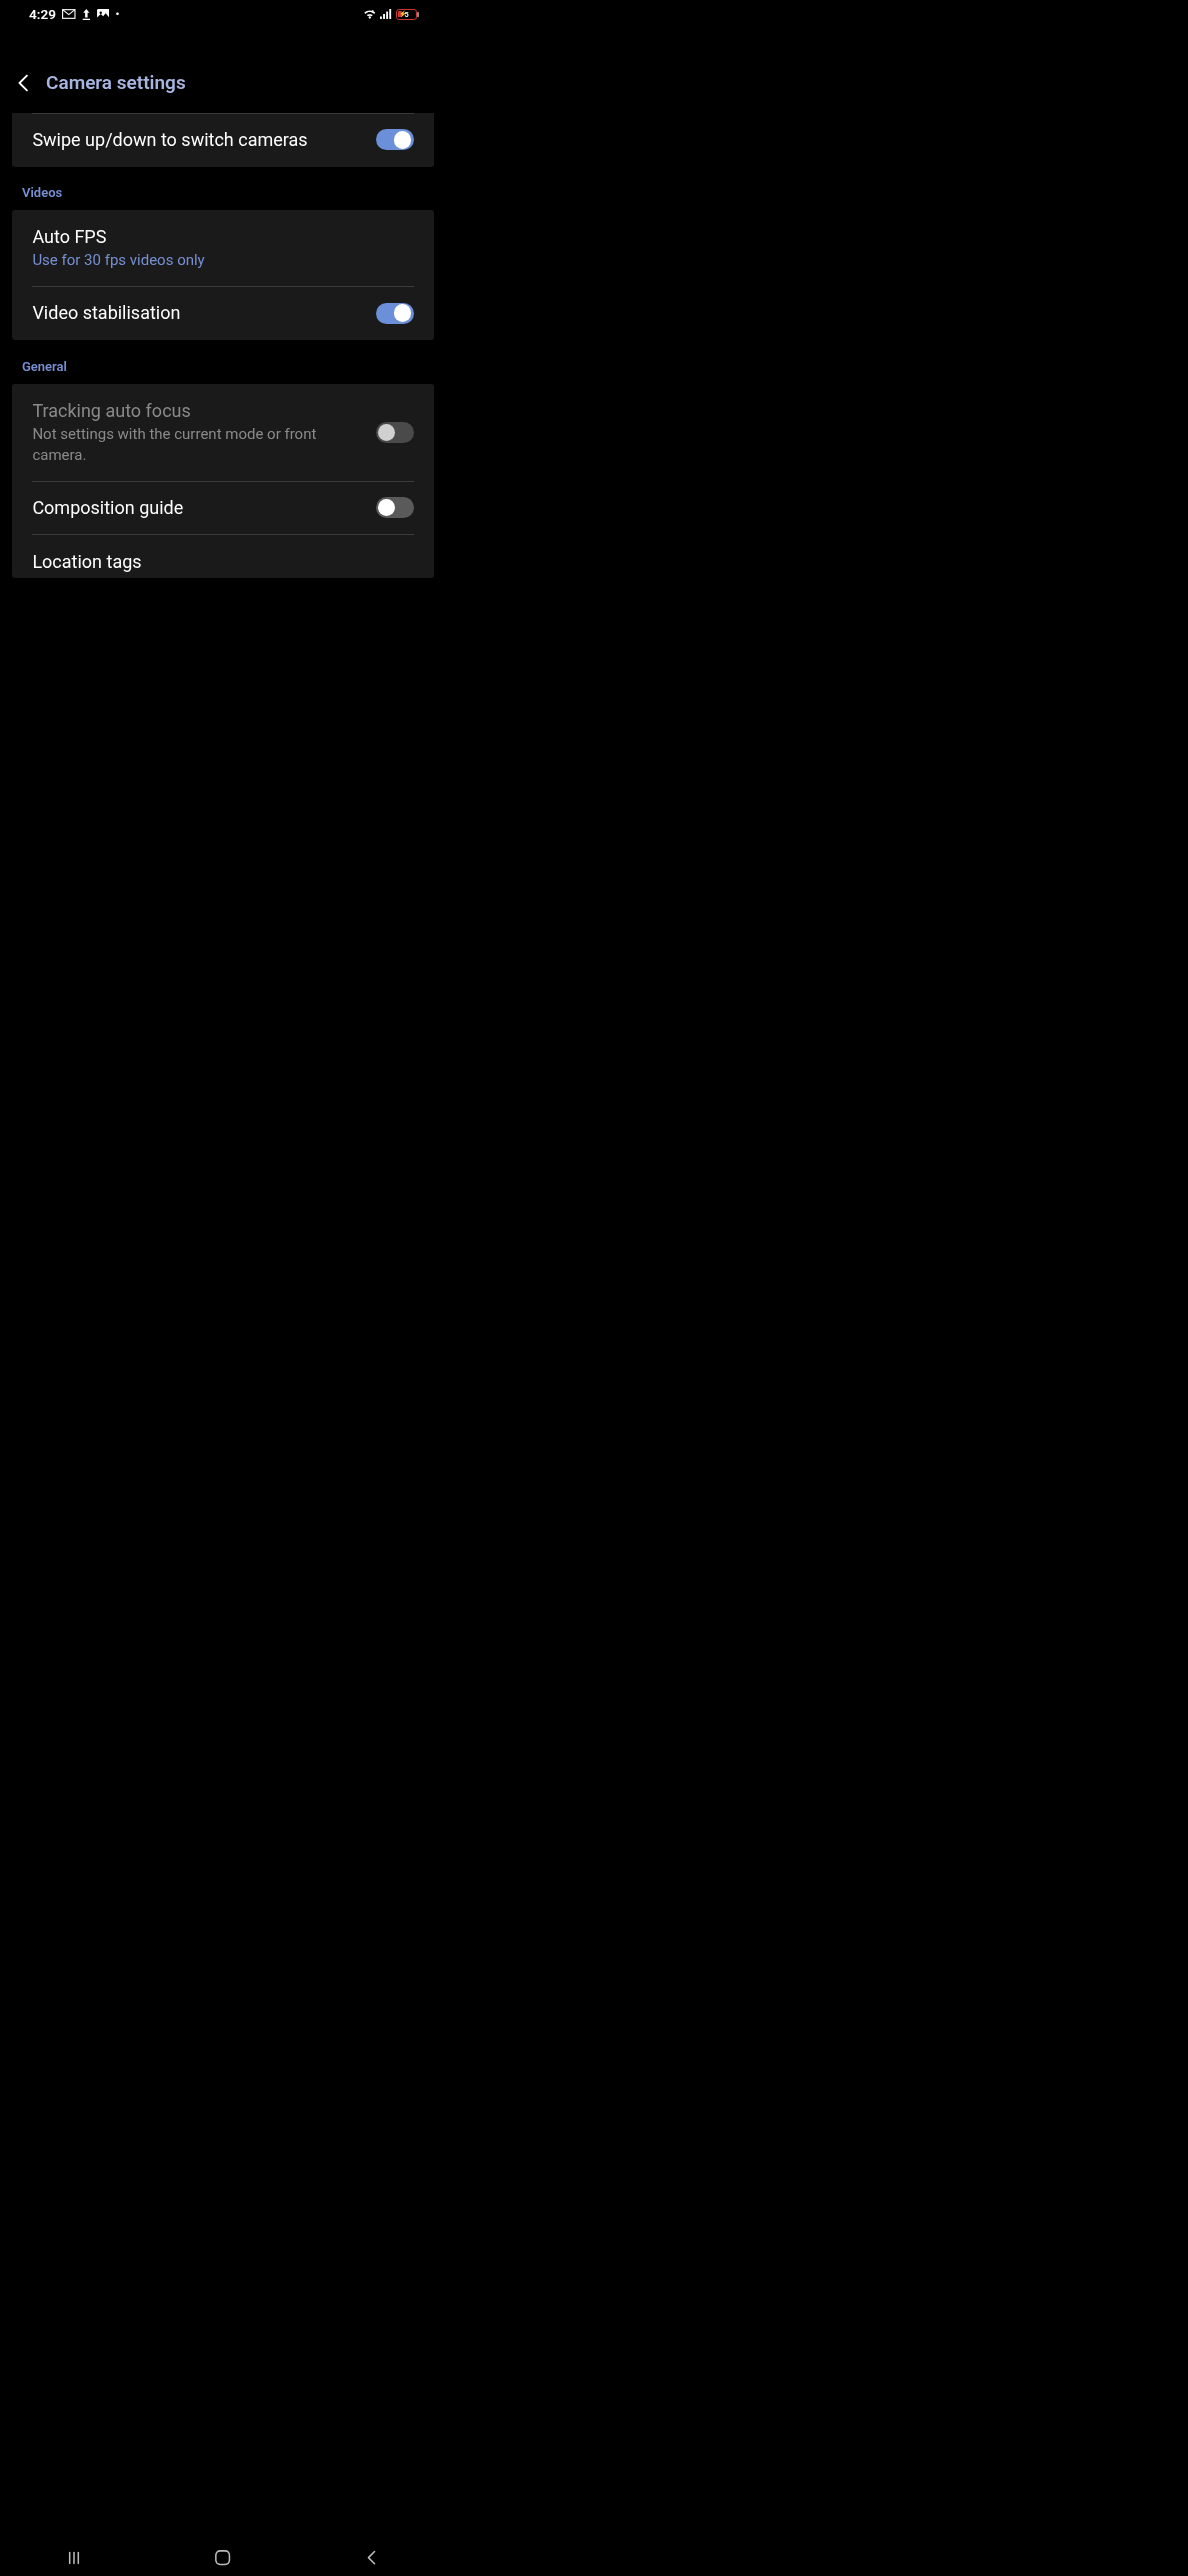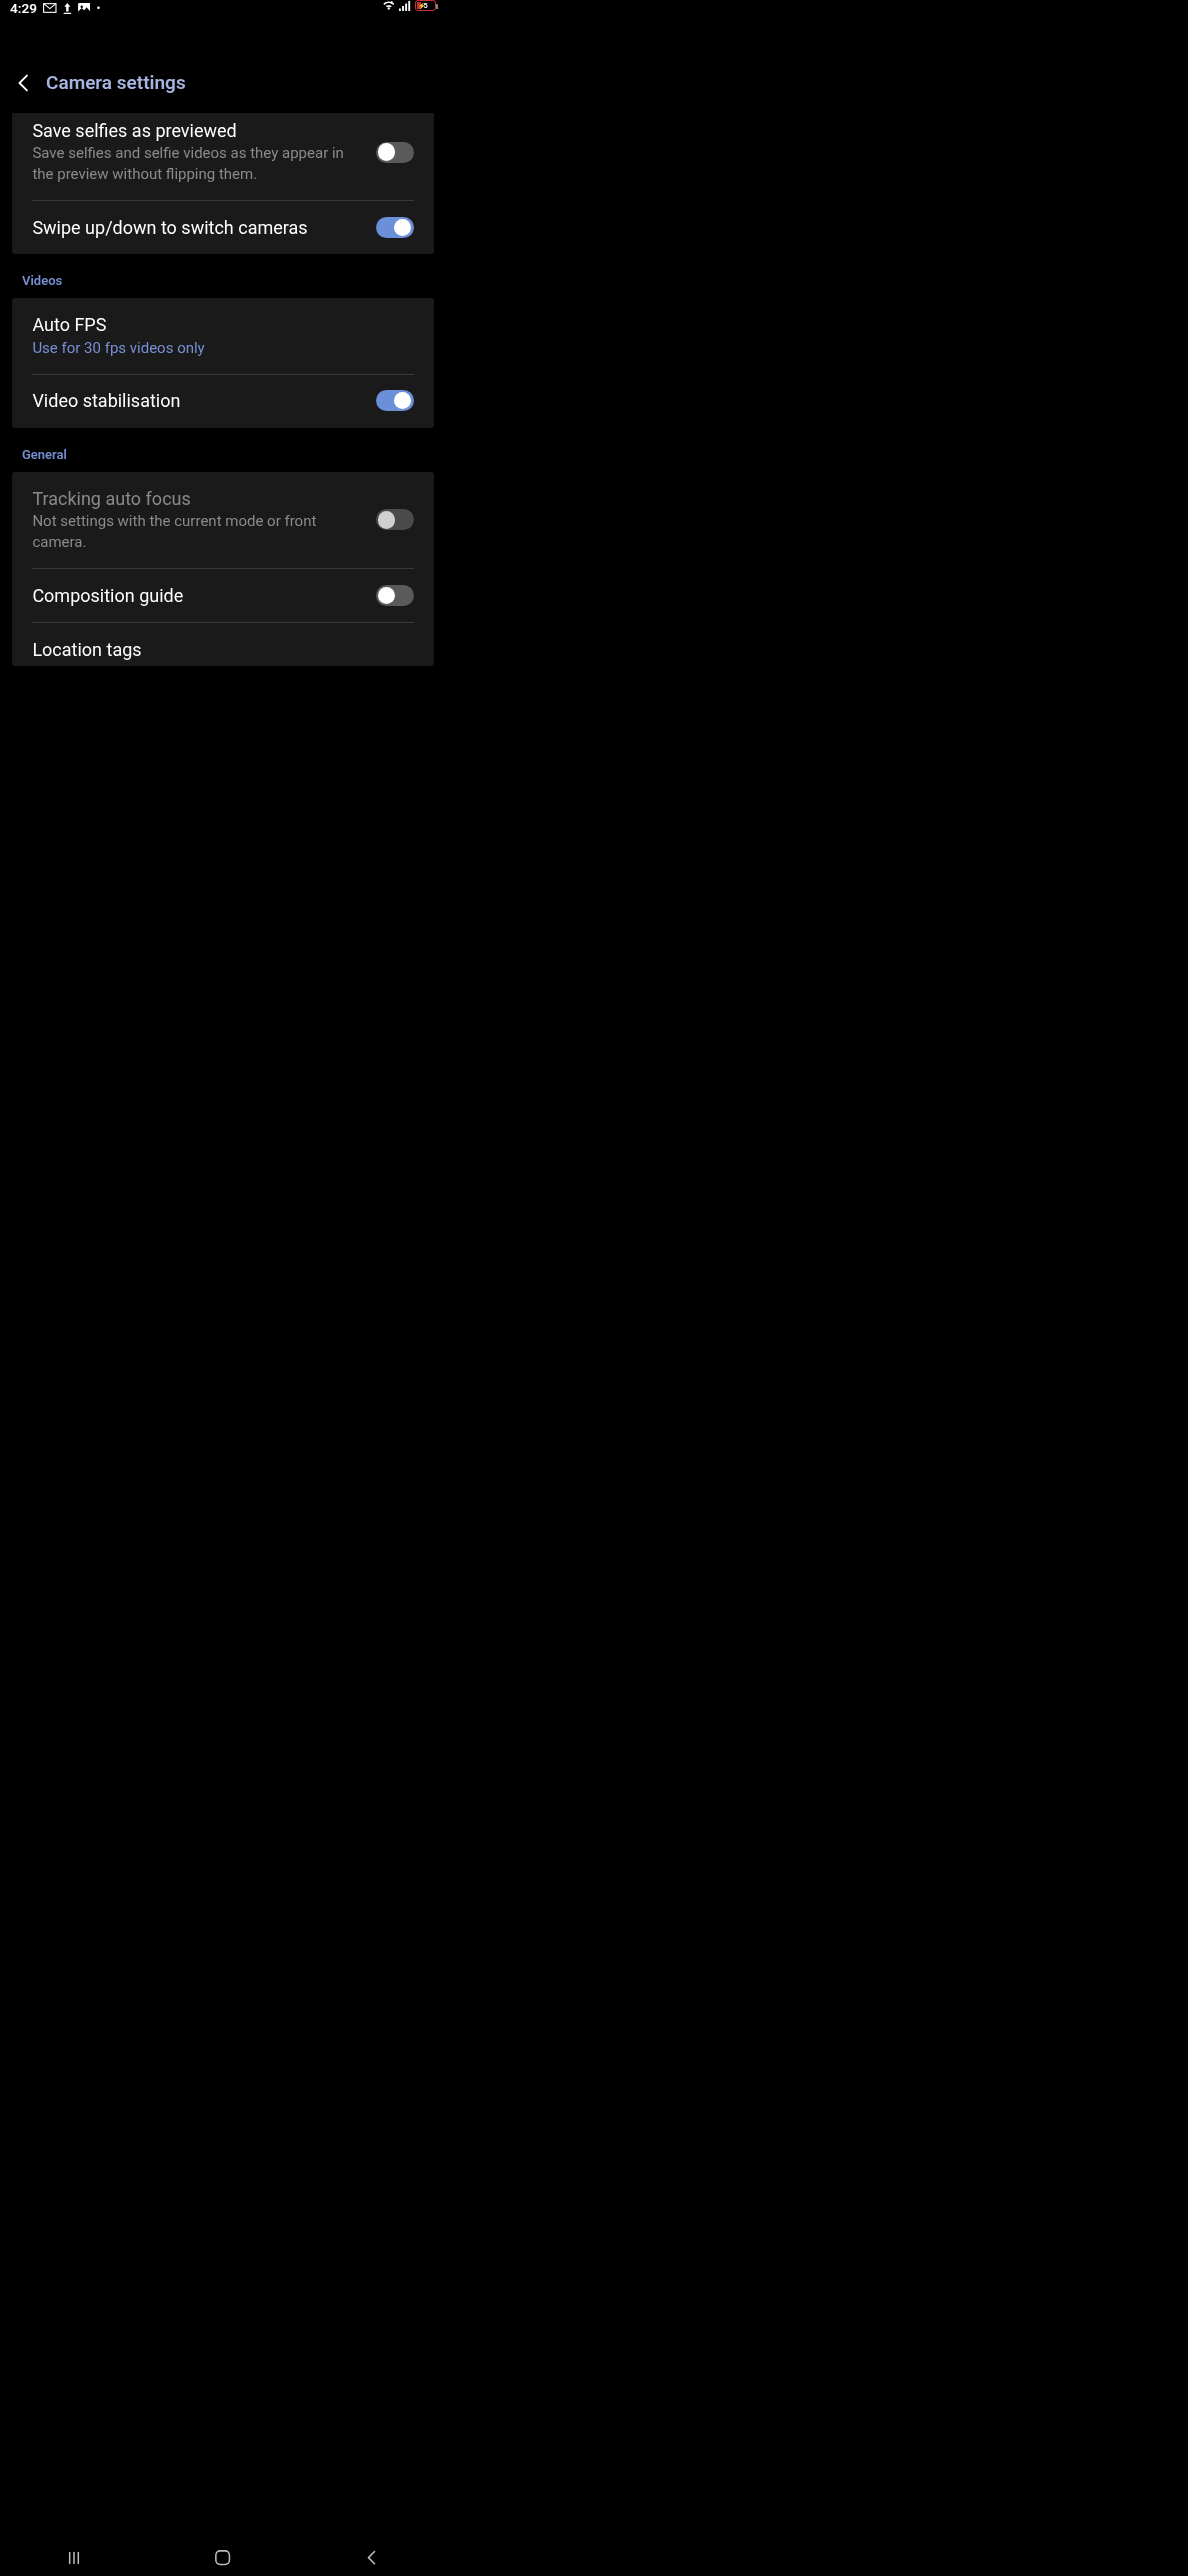--- a/index.html
+++ b/index.html
@@ -1,17 +1,17 @@
 <!DOCTYPE html>
 <html style="font-size:10px"><head>
   <meta charset="utf-8">
   <style>
     * { margin: 0; padding: 0; box-sizing: border-box; }
     body { background: #000; color: #fff; font-family: -apple-system, BlinkMacSystemFont, "Segoe UI", Roboto, sans-serif; width: 446px; }
-    .status-bar { height: 28px; display: flex; justify-content: space-between; align-items: flex-start; padding: 0 10px; font-size: 13.6px; font-weight: 600; }
+    .status-bar { height: 28px; display: flex; justify-content: space-between; align-items: center; padding: 0 29px; font-size: 13.6px; font-weight: 600; }
     .status-left { display: flex; align-items: center; gap: 6.2px; }
     .status-right { display: flex; align-items: center; gap: 3.7px; }
     .status-icon { display: inline-flex; align-items: center; justify-content: center; }
     .header { display: flex; align-items: center; gap: 15px; padding: 43px 15px 18.6px 15px; }
     .back-arrow { width: 16px; height: 16px; display: flex; align-items: center; justify-content: center; }
     .header-title { font-size: 19px; font-weight: 600; color: #a7b4e0; }
     .card { background: #1a1a1a; border-radius: 3px; margin: 0 12.4px 18.6px 12.4px; overflow: hidden; }
     .setting-row { padding: 15px 20px; display: flex; align-items: center; justify-content: space-between; gap: 12.4px; }
     .setting-text { flex: 1; }
     .setting-title { font-size: 18px; color: #fff; line-height: 1.3; }
@@ -88,29 +88,20 @@
 <div class="header">
   <div class="back-arrow">
     <svg width="12.4" height="20" viewBox="0 0 20 32" fill="none" stroke="#fff" stroke-width="3" stroke-linecap="round" stroke-linejoin="round">
         <path d="M16 4 L4 16 L16 28"></path>
       </svg>
   </div>
   <div class="header-title">Camera settings</div>
 </div>
 
 <div class="card first-card-partial">
-  <div class="setting-row first-row-partial">
-    <div class="setting-text">
-      <div class="setting-title">Save selfies as previewed</div>
-      <div class="setting-subtitle">Save selfies and selfie videos as they appear in the preview without flipping them.</div>
-    </div>
-    <div class="toggle off">
-        <div class="toggle-knob"></div>
-      </div>
-  </div>
   <div class="divider"></div>
   <div class="setting-row">
     <div class="setting-text">
       <div class="setting-title">Swipe up/down to switch cameras</div>
     </div>
     <div class="toggle on">
         <div class="toggle-knob"></div>
       </div>
   </div>
 </div>

